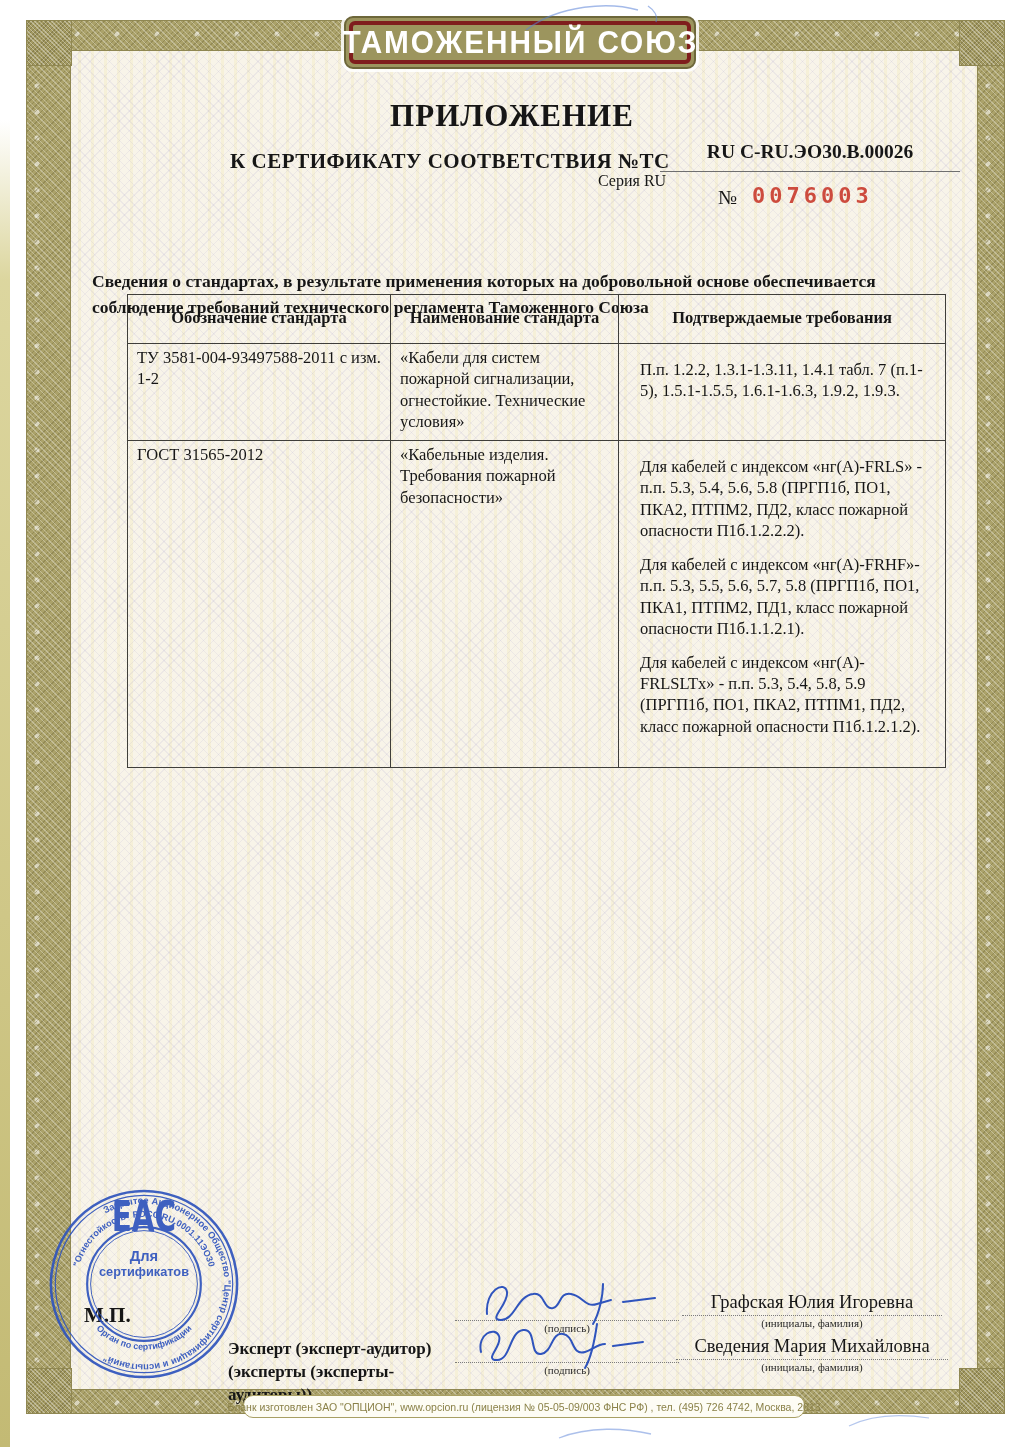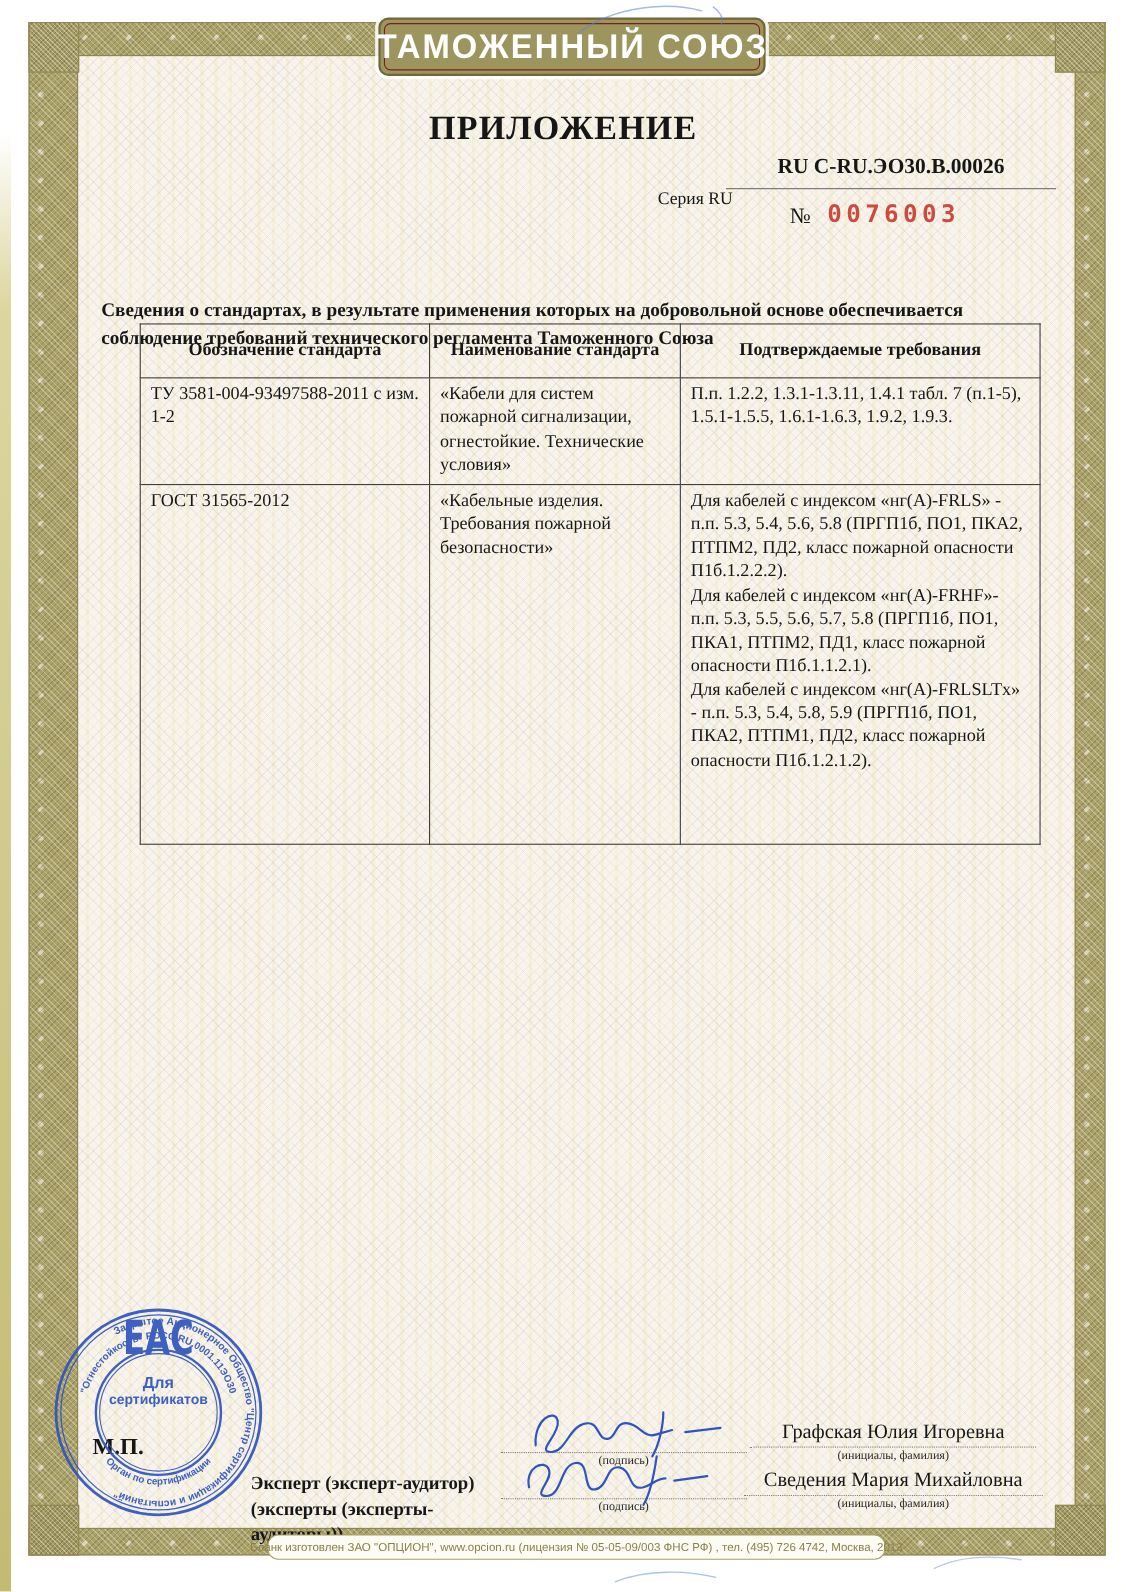--- a/index.html
+++ b/index.html
@@ -48,21 +48,21 @@
   }
 
   
   .badge{
     position:absolute;left:344px;top:16px;width:352px;height:53px;
     background:#9c955e;border:2px solid #6d673a;border-radius:9px;
     box-sizing:border-box;z-index:5;
     box-shadow:0 0 0 3px rgba(255,255,255,0.85);
   }
   .badge-inner{
-    position:absolute;inset:3px;border:1px solid #7f1d1d;border-radius:6px;
+    position:absolute;inset:3px;border:4px solid #7f1d1d;border-radius:6px;
     display:flex;align-items:center;justify-content:center;
   }
   .badge-text{
     font-family:"Liberation Sans",sans-serif;font-weight:bold;font-size:31px;
     color:#ffffff;letter-spacing:2px;white-space:nowrap;transform:scaleX(0.96);
   }
 
   .doc-title{
     position:absolute;left:0;top:98px;width:1024px;text-align:center;
     font-size:31px;font-weight:bold;letter-spacing:1px;z-index:3;
@@ -91,21 +91,21 @@
   table.standards{
     position:absolute;left:127px;top:294px;width:818px;z-index:3;
     border-collapse:collapse;table-layout:fixed;
   }
   table.standards th, table.standards td{
     border:1.6px solid #3f3e3a;padding:3px 9px 5px 9px;
     font-size:16.5px;line-height:1.3;vertical-align:top;
   }
   table.standards th{font-weight:bold;text-align:center;vertical-align:middle;height:40px;line-height:1.25;}
   col.c1{width:263px;} col.c2{width:228px;} col.c3{width:327px;}
-  td.req p, td.nm p{margin:0;}
+  td.req p, td.nm p{margin:12px;}
   tr.r1 td{height:88px;}
   tr.r2 td{height:318px;}
 
   
   .mp{position:absolute;left:84px;top:1303px;font-size:21px;font-weight:bold;z-index:3;}
   .stamp{position:absolute;left:46px;top:1186px;width:196px;height:196px;z-index:4;opacity:0.92;}
   .sig-label{position:absolute;font-size:17px;font-weight:bold;line-height:1.35;z-index:3;}
   .sig-label-1{left:228px;top:1288px;width:240px;}
   .sig-label-2{left:228px;top:1338px;width:250px;}
   .sig-line{position:absolute;border-bottom:1px dotted #7d7d7d;z-index:3;}
@@ -147,20 +147,21 @@
   <div class="corner corner-br"></div>
   <div class="edge-strip"></div>
 
   <div class="badge">
     <div class="badge-inner">
       <span class="badge-text">ТАМОЖЕННЫЙ СОЮЗ</span>
     </div>
   </div>
 
   <div class="doc-title">ПРИЛОЖЕНИЕ</div>
+  <div class="subtitle">К СЕРТИФИКАТУ СООТВЕТСТВИЯ  №ТС</div>
   <div class="cert-number">RU C-RU.ЭО30.В.00026</div>
   <div class="series-label">Серия RU</div>
   <div class="num-sign">№</div>
   <div class="serial">0076003</div>
 
   <div class="intro">Сведения о стандартах, в результате применения которых на добровольной основе обеспечивается соблюдение требований технического регламента Таможенного Союза</div>
 
   <table class="standards">
     <colgroup>
         <col class="c1">

